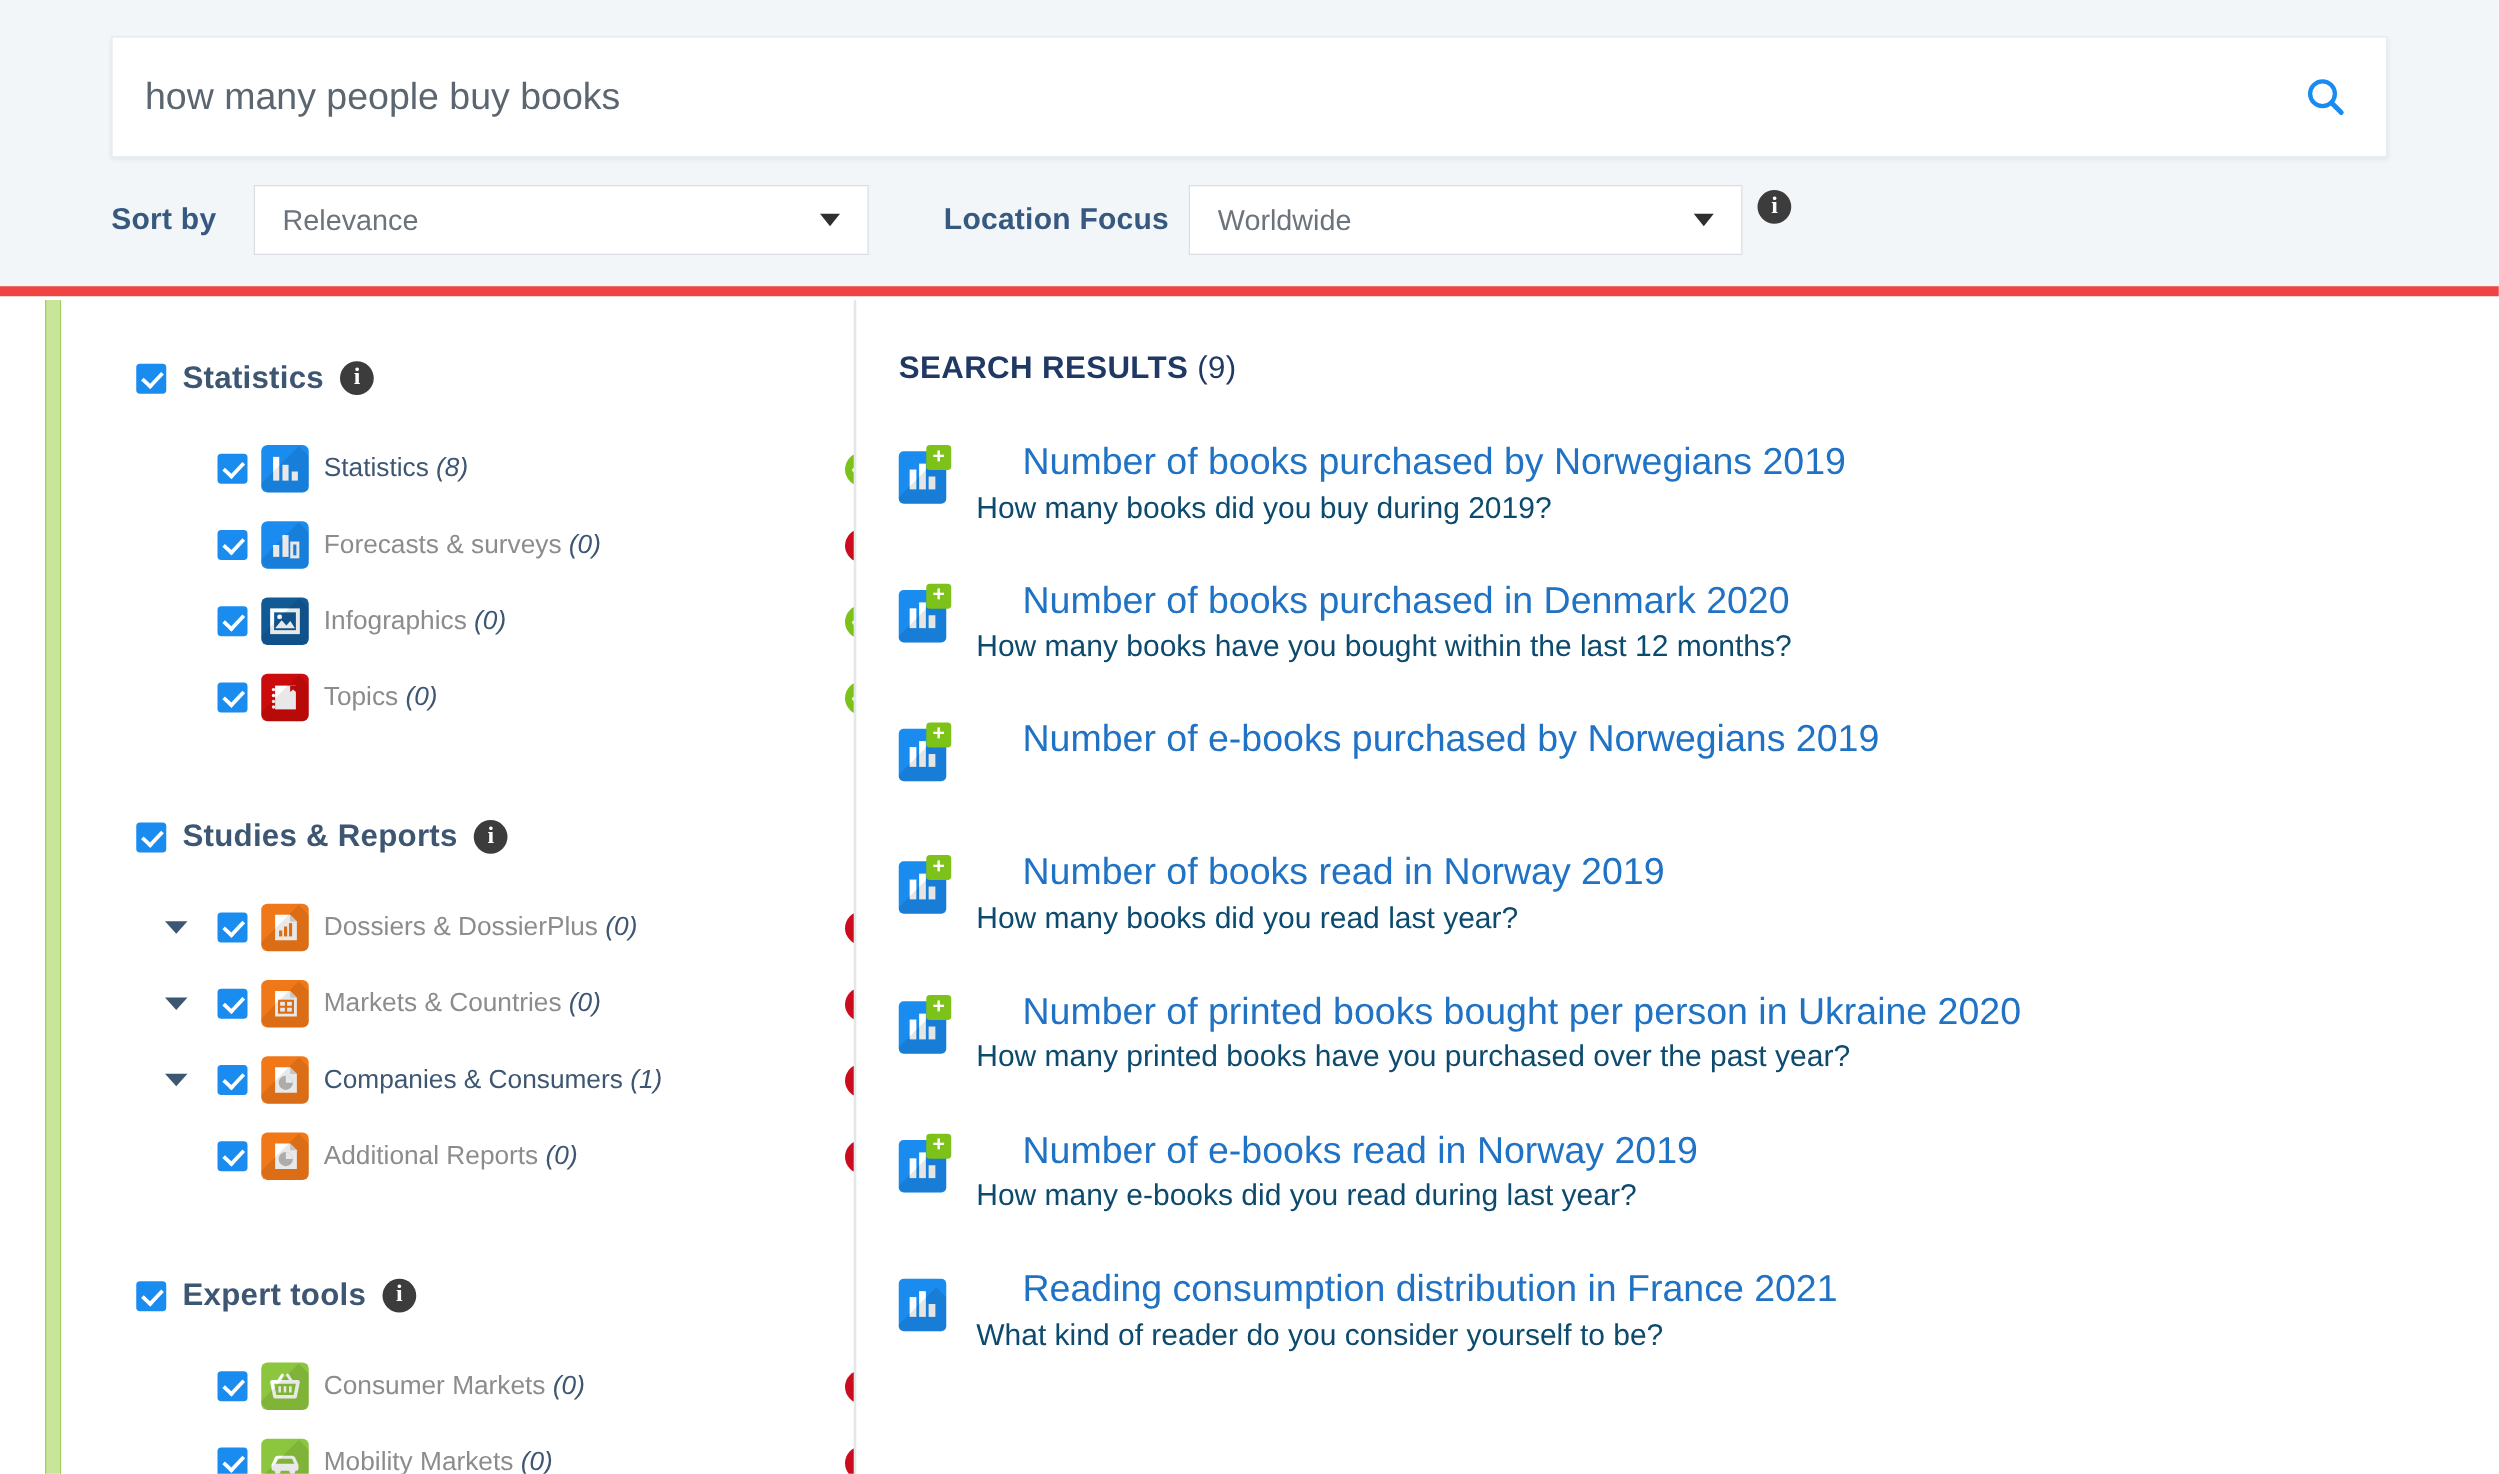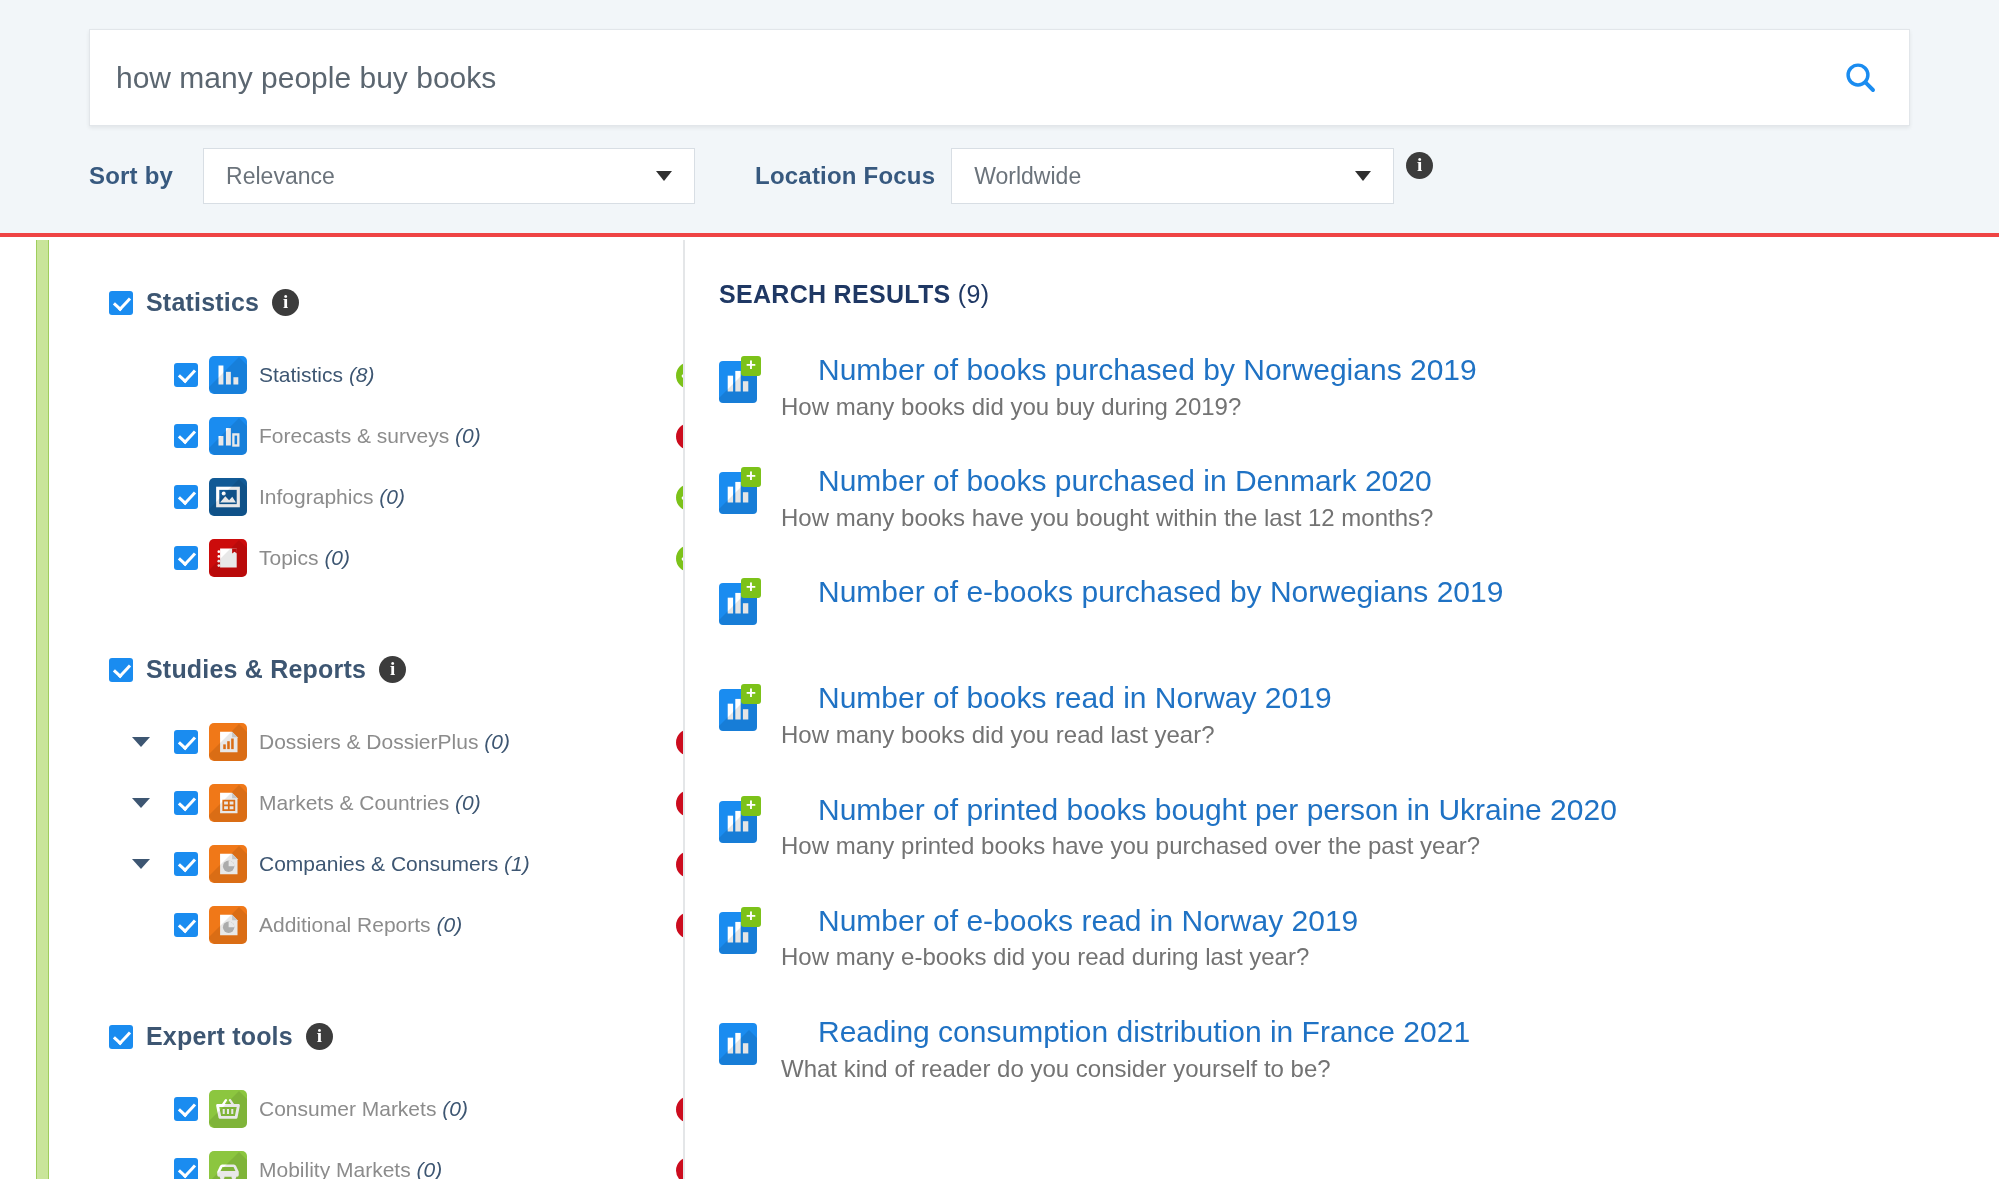--- a/index.html
+++ b/index.html
@@ -8,21 +8,21 @@
     font-family: "Liberation Sans", sans-serif;
     background: #ffffff;
     overflow: hidden;
   }
 
   
   .header {
     position: absolute; left: 0; top: 0;
     width: 1999px; height: 237px;
     background: #f2f6f9;
-    border-bottom: 4px solid #ef4444;
+    border-bottom: 8px solid #ef4444;
   }
 
   .searchbar {
     position: absolute; left: 89px; top: 29px;
     width: 1821px; height: 97px;
     background: #ffffff;
     border: 1px solid #e2e6ea;
     box-shadow: 0 2px 4px rgba(0,0,0,0.07);
     display: flex; align-items: center;
   }
@@ -228,21 +228,21 @@
     line-height: 18px; text-align: center;
     font-family: "Liberation Sans", sans-serif;
   }
   .r-title {
     font-size: 30px; color: #1f72c4;
     line-height: 1.12;
     cursor: pointer;
     margin-left: 37px;
   }
   .r-sub {
-    font-size: 24px; color: #737373;
+    font-size: 24px; color: #0c4a6e;
     margin-top: 6px;
     line-height: 1.15;
   }
 </style>
 </head>
 <body>
 
 <div class="header">
 
   <div class="searchbar">

